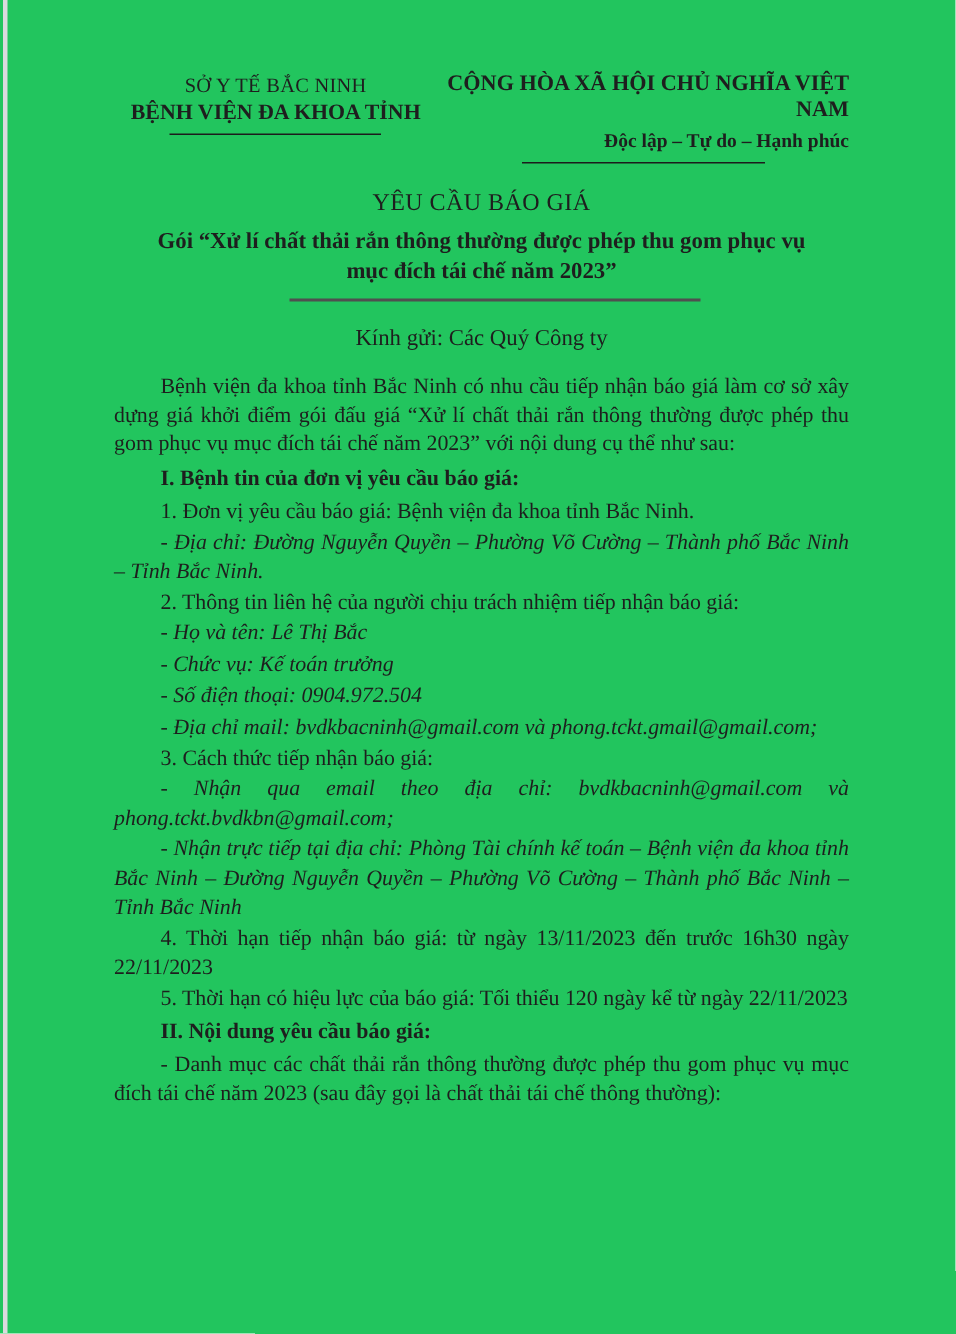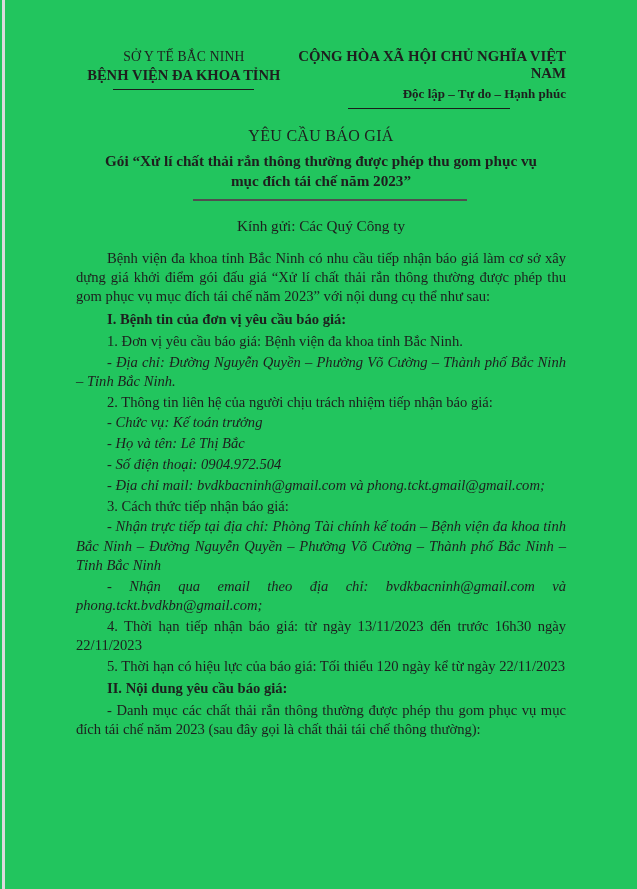--- a/index.html
+++ b/index.html
@@ -144,25 +144,25 @@
   <div class="doc-subtitle">Gói “Xử lí chất thải rắn thông thường được phép thu gom phục vụ mục đích tái chế năm 2023”</div>
   <div class="title-rule"></div>
   <div class="salutation">Kính gửi: Các Quý Công ty</div>
 
   <div class="doc-body">
       <p class="para normal">Bệnh viện đa khoa tỉnh Bắc Ninh có nhu cầu tiếp nhận báo giá làm cơ sở xây dựng giá khởi điểm gói đấu giá “Xử lí chất thải rắn thông thường được phép thu gom phục vụ mục đích tái chế năm 2023” với nội dung cụ thể như sau:</p>
       <p class="para bold">I. Bệnh tin của đơn vị yêu cầu báo giá:</p>
       <p class="para normal">1. Đơn vị yêu cầu báo giá: Bệnh viện đa khoa tỉnh Bắc Ninh.</p>
       <p class="para italic">- Địa chỉ: Đường Nguyễn Quyền – Phường Võ Cường – Thành phố Bắc Ninh – Tỉnh Bắc Ninh.</p>
       <p class="para normal">2. Thông tin liên hệ của người chịu trách nhiệm tiếp nhận báo giá:</p>
+      <p class="para italic">- Họ và tên: Lê Thị Bắc</p>
       <p class="para italic">- Chức vụ: Kế toán trưởng</p>
-      <p class="para italic">- Họ và tên: Lê Thị Bắc</p>
       <p class="para italic">- Số điện thoại: 0904.972.504</p>
       <p class="para italic">- Địa chỉ mail: bvdkbacninh@gmail.com và phong.tckt.gmail@gmail.com;</p>
       <p class="para normal">3. Cách thức tiếp nhận báo giá:</p>
+      <p class="para italic">- Nhận qua email theo địa chỉ: bvdkbacninh@gmail.com và phong.tckt.bvdkbn@gmail.com;</p>
       <p class="para italic">- Nhận trực tiếp tại địa chỉ: Phòng Tài chính kế toán – Bệnh viện đa khoa tỉnh Bắc Ninh – Đường Nguyễn Quyền – Phường Võ Cường – Thành phố Bắc Ninh – Tỉnh Bắc Ninh</p>
-      <p class="para italic">- Nhận qua email theo địa chỉ: bvdkbacninh@gmail.com và phong.tckt.bvdkbn@gmail.com;</p>
       <p class="para normal">4. Thời hạn tiếp nhận báo giá: từ ngày 13/11/2023 đến trước 16h30 ngày 22/11/2023</p>
       <p class="para normal">5. Thời hạn có hiệu lực của báo giá: Tối thiểu 120 ngày kể từ ngày 22/11/2023</p>
       <p class="para bold">II. Nội dung yêu cầu báo giá:</p>
       <p class="para normal">- Danh mục các chất thải rắn thông thường được phép thu gom phục vụ mục đích tái chế năm 2023 (sau đây gọi là chất thải tái chế thông thường):</p>
     </div>
 </div>
 
 </body></html>

